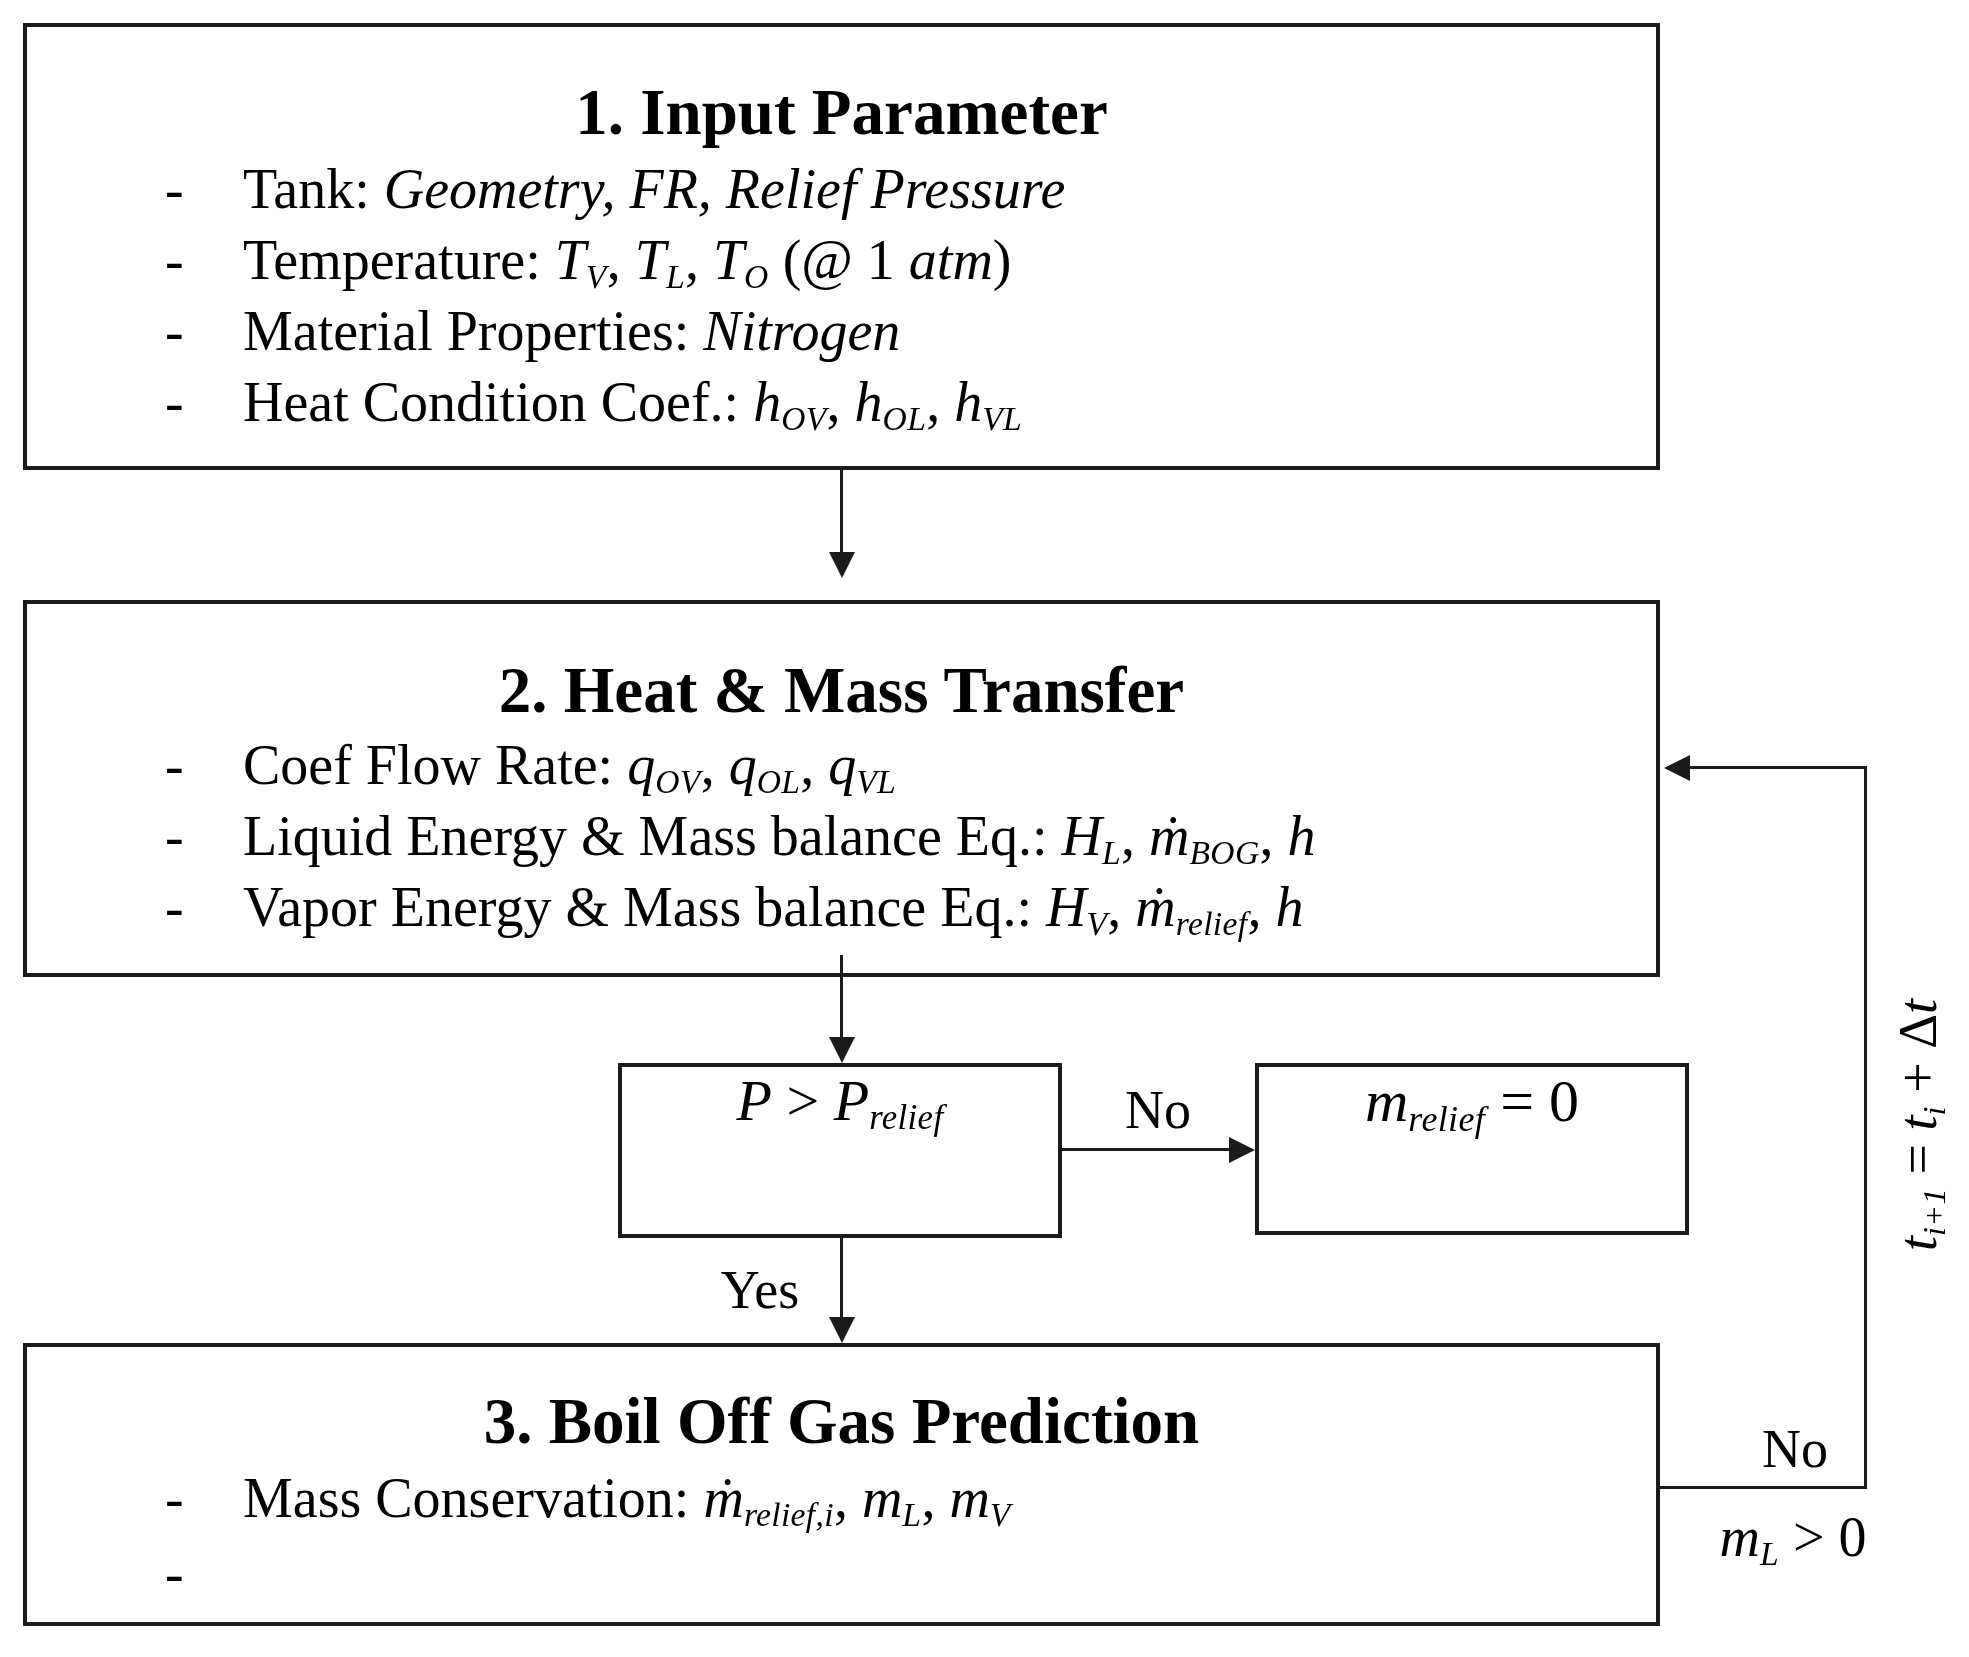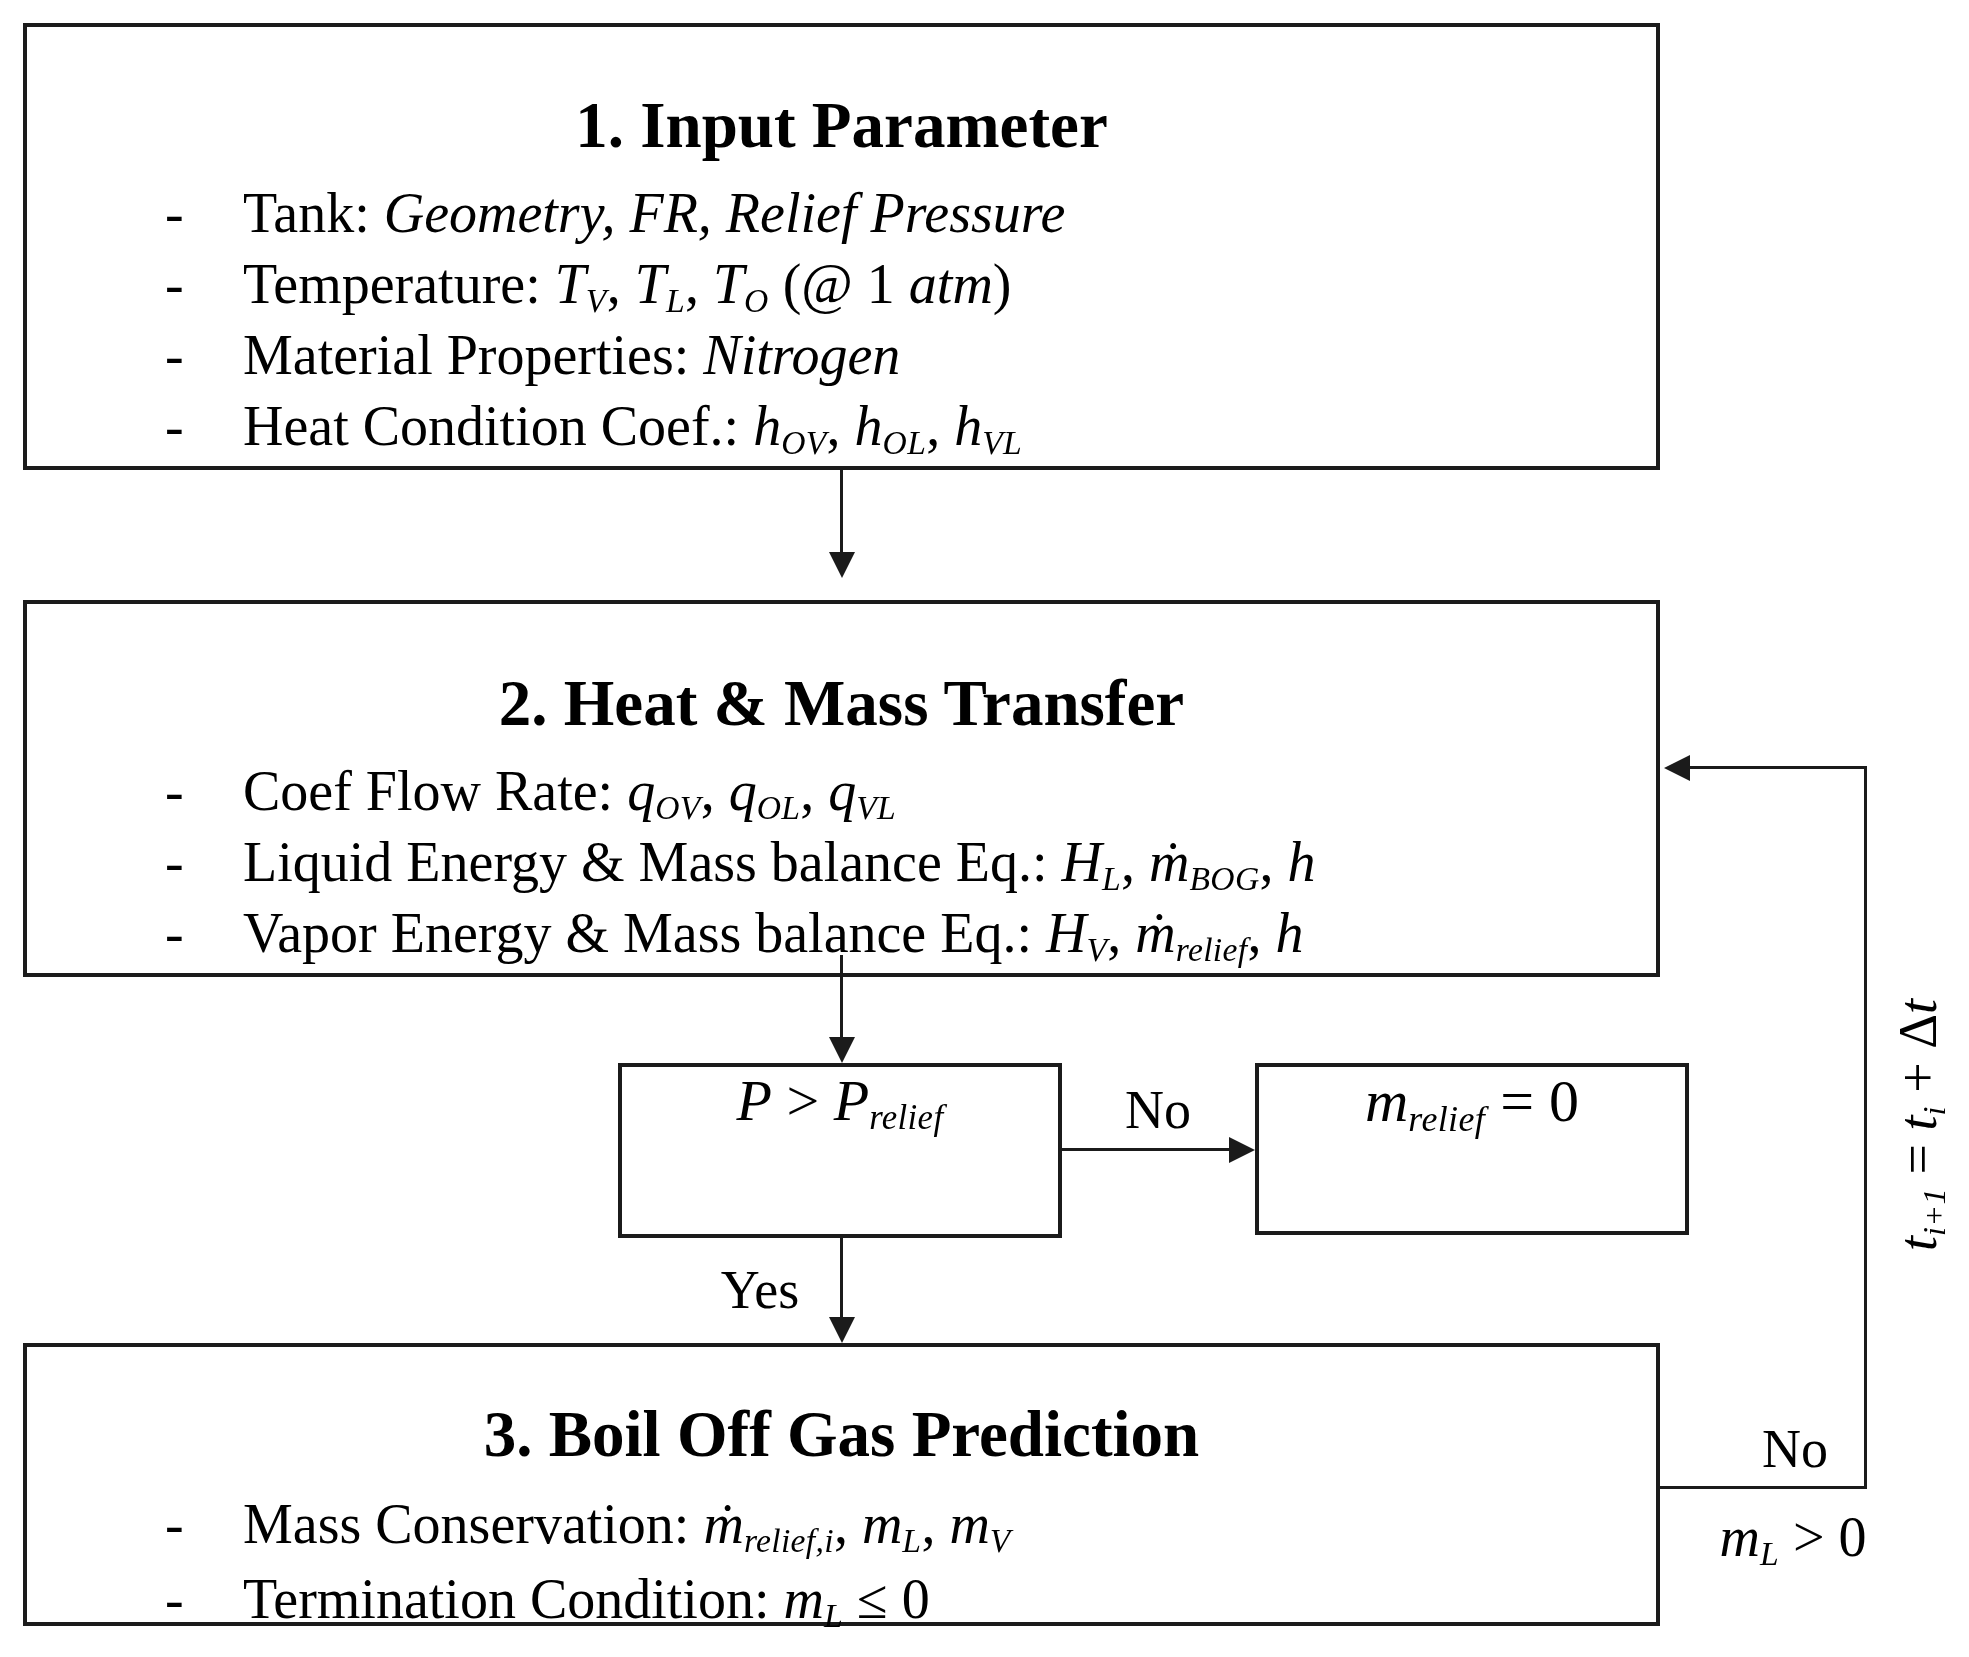--- a/index.html
+++ b/index.html
@@ -4,21 +4,21 @@
 <style>
   html,body{margin:0;padding:0;background:#ffffff;}
   .canvas{
     position:relative;width:1969px;height:1657px;background:#ffffff;
     font-family:"Liberation Serif","DejaVu Serif",serif;color:#000;overflow:hidden;
   }
   .bigbox{
     position:absolute;border:4px solid #1b1b1b;background:#ffffff;box-sizing:border-box;
   }
   .title{
-    margin:16px;text-align:center;font-weight:bold;font-size:65px;line-height:73px;white-space:nowrap;
+    margin:3px;text-align:center;font-weight:bold;font-size:65px;line-height:73px;white-space:nowrap;
   }
   .bullets{margin:0;}
   .bullet{display:flex;align-items:baseline;font-size:56px;white-space:nowrap;}
   .dash{flex:none;margin-left:138px;width:78px;}
   .b1 .bullet{line-height:71px;}
   .b2 .bullet{line-height:71px;}
   .b3 .bullet{line-height:75px;}
   .smallbox{
     position:absolute;border:4px solid #1b1b1b;background:#ffffff;box-sizing:border-box;
     display:flex;align-items:flex-start;justify-content:center;white-space:nowrap;
@@ -108,21 +108,20 @@
 
   <section class="bigbox b3" style="left:23px;top:1343px;width:1637px;height:283px;">
     <h2 class="title" style="padding-top:35px;">3. Boil Off Gas Prediction</h2>
     <div class="bullets">
       <div class="bullet">
         <span class="dash">-</span>
         <span><span>Mass Conservation: </span><span class="it">ṁ</span><sub class="it">relief,i</sub><span>, </span><span class="it">m</span><sub class="it">L</sub><span>, </span><span class="it">m</span><sub class="it">V</sub></span>
       </div>
       <div class="bullet">
         <span class="dash">-</span>
-        <span><span>Termination Condition: </span><span class="it">m</span><sub class="it">L</sub><span> ≤ 0</span></span>
       </div>
     </div>
   </section>
 
   <div class="line" style="left:1660px;top:1486px;width:207px;height:3px;"></div>
   <div class="line" style="left:1864px;top:766px;width:3px;height:723px;"></div>
   <div class="line" style="left:1688px;top:766px;width:178px;height:3px;"></div>
   <div class="head left" style="left:1664px;top:755px;"></div>
 
   <div class="lbl" style="left:1715px;top:1420px;width:160px;">No</div>

